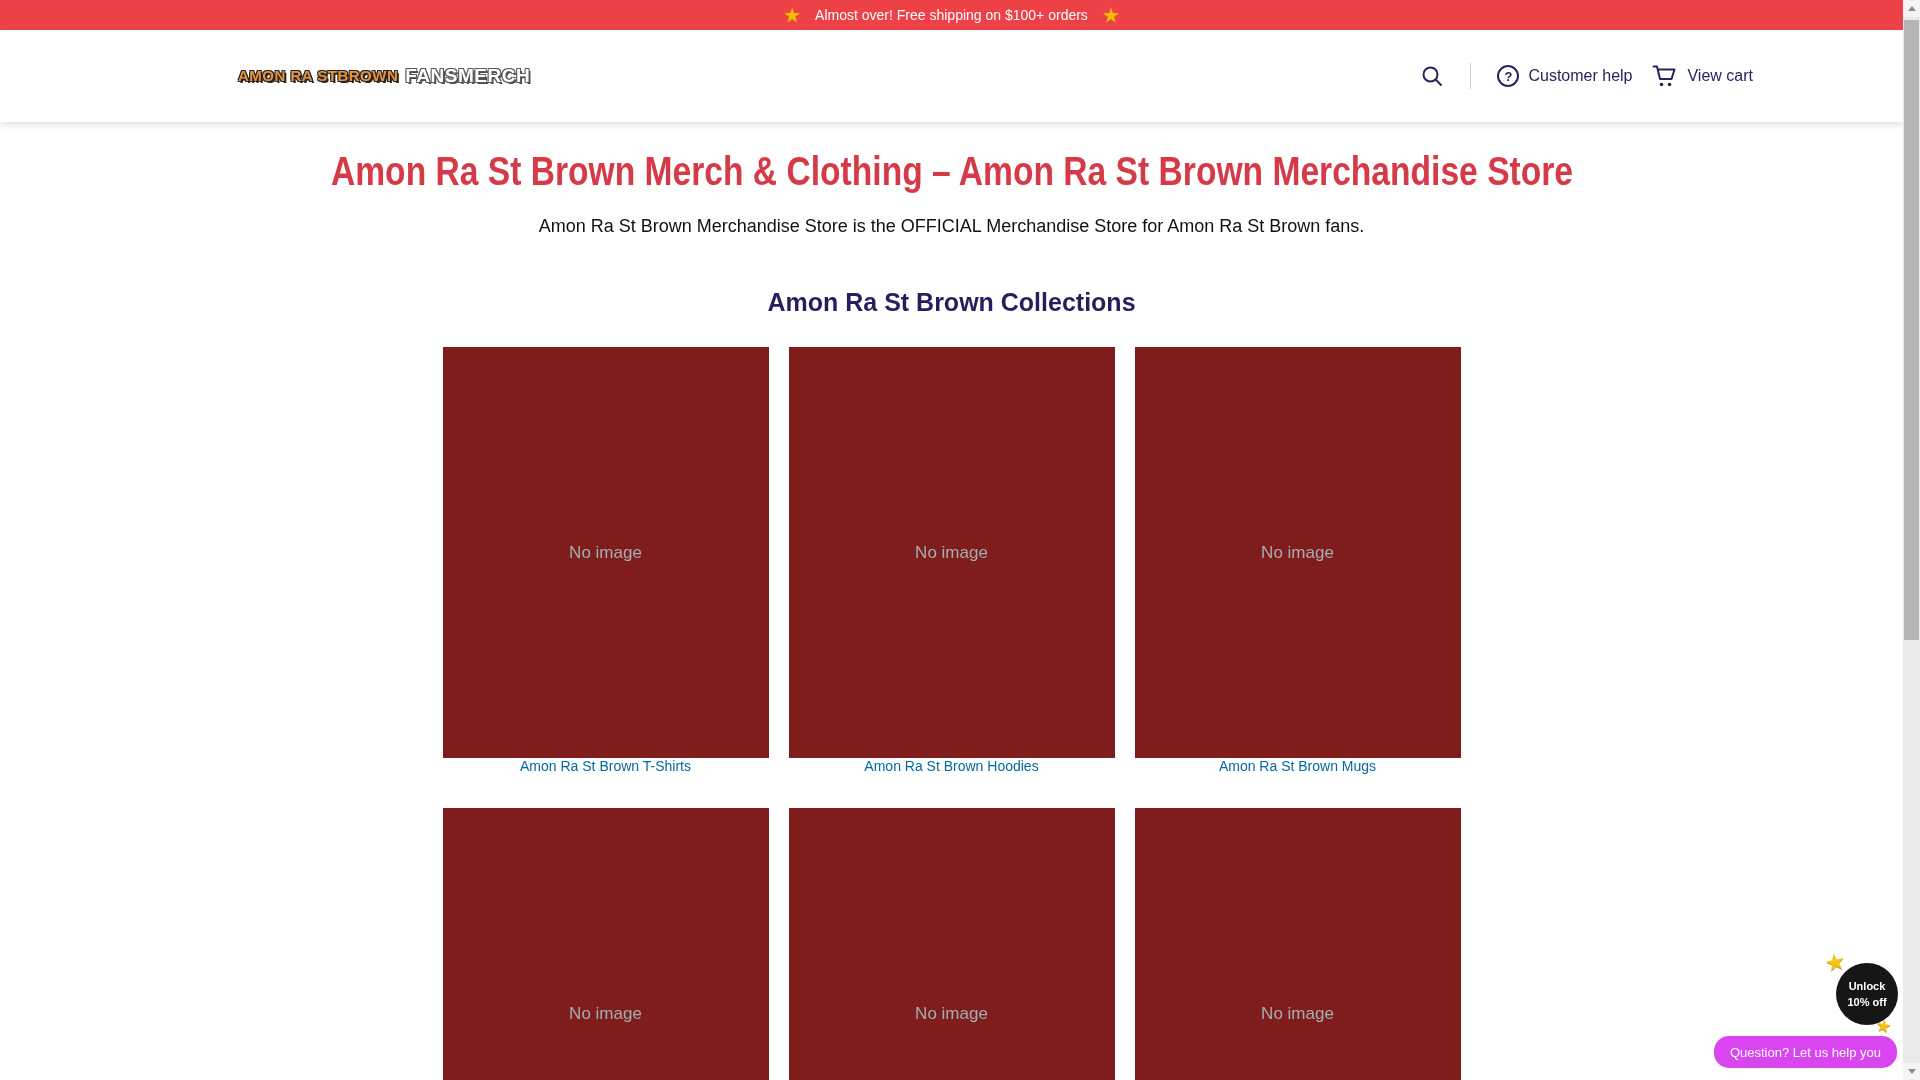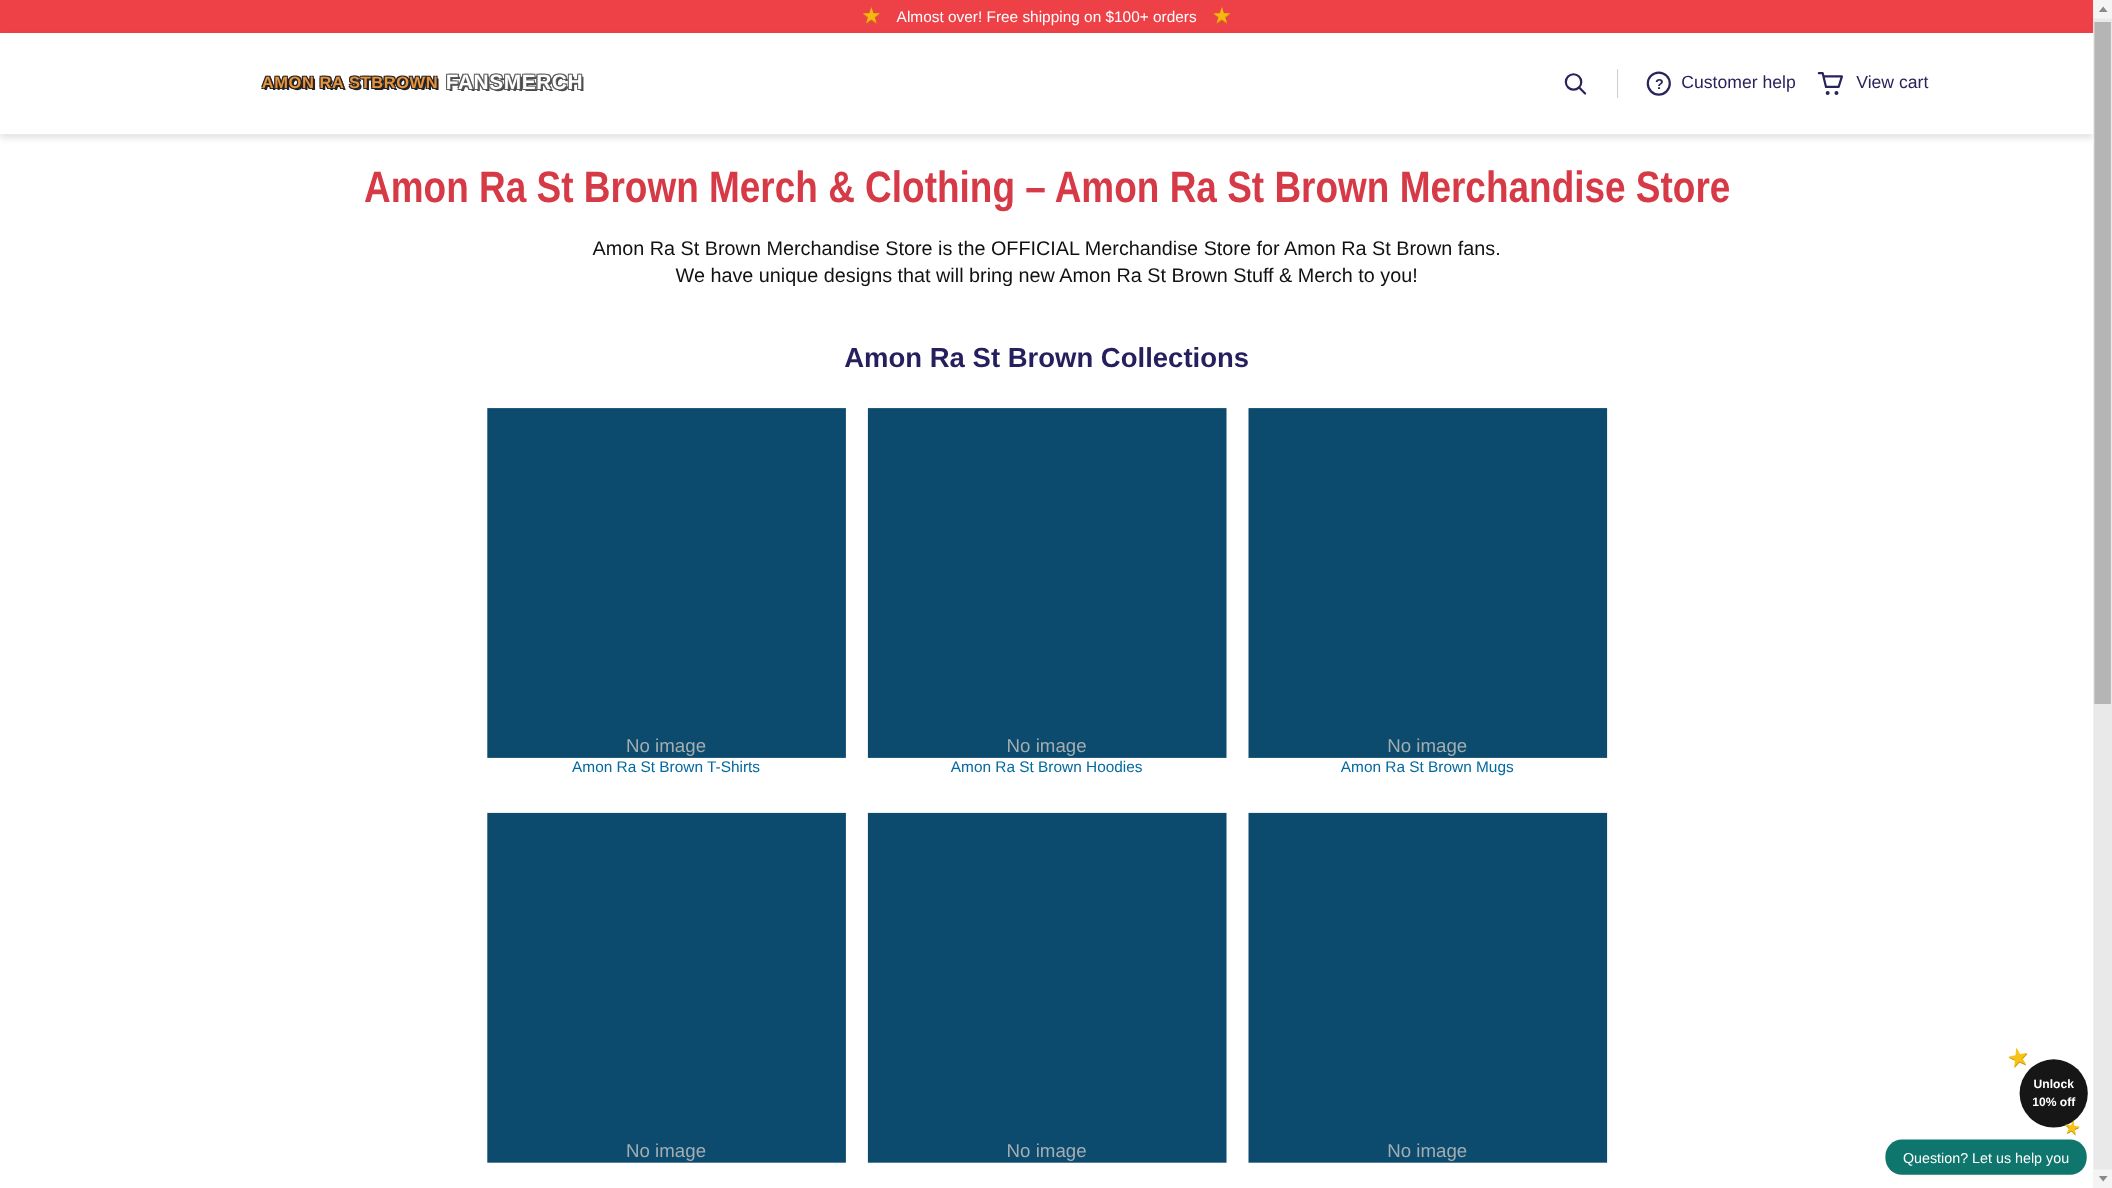--- a/index.html
+++ b/index.html
@@ -44,35 +44,35 @@
   main { text-align:center; }
   h1.page-title { margin:26px auto 0; width:1560px; color:#d63a47; font-size:40px;
                   line-height:46px; font-weight:bold; transform:scaleX(.84);
                   transform-origin:center top; }
   .desc { margin-top:20px; color:#111; font-size:18px; line-height:24px; }
   h2.collections-title { margin-top:50px; color:#261f5e; font-size:25px; font-weight:bold; }
 
   .grid { width:1018px; margin:30px auto 0; display:grid;
           grid-template-columns:repeat(3,326px); column-gap:20px; row-gap:28px; }
   .collection-item { display:block; text-decoration:none; cursor:pointer; }
-  .placeholder { width:326px; height:318px; background:#0c4a6e; display:flex;
-                 align-items:flex-end; justify-content:center; }
+  .placeholder { width:326px; height:411px; background:#7f1d1d; display:flex;
+                 align-items:center; justify-content:center; }
   .placeholder span { color:#a3aeb1; font-size:17px; }
   .caption { height:22px; color:#0369a1; font-size:14px; }
 
   
   .discount-widget { position:absolute; right:22px; bottom:55px; width:62px; height:62px;
                      background:#161616; border-radius:50%; display:flex; flex-direction:column;
                      align-items:center; justify-content:center; color:#fff; font-size:11px;
                      font-weight:bold; line-height:1.5; cursor:pointer; z-index:20; }
   .discount-star1 { position:absolute; left:-10px; top:-16px; font-size:20px; color:#f5c417;
                     text-shadow:0 1px 0 #c98c06; transform:rotate(-12deg); }
   .discount-star2 { position:absolute; right:8px; bottom:-12px; font-size:15px; color:#f5c417;
                     text-shadow:0 1px 0 #c98c06; transform:rotate(10deg); }
-  .chat-bubble { position:absolute; right:23px; bottom:12px; height:30px; background:#0f766e;
+  .chat-bubble { position:absolute; right:23px; bottom:12px; height:30px; background:#d946ef;
                  color:#fff; font-size:13px; border-radius:15px; display:flex;
                  align-items:center; padding:16px 16px; cursor:pointer; z-index:20; }
 
   
   .scrollbar { position:absolute; top:0; right:0; width:17px; height:1080px;
                background:#e9e9e9; z-index:30; }
   .sb-btn { position:absolute; left:0; width:17px; height:17px; background:#f4f4f4;
             display:flex; align-items:center; justify-content:center; cursor:pointer; }
   .sb-up { top:0; } .sb-down { bottom:0; }
   .tri-up { width:0; height:0; border-left:4px solid transparent; border-right:4px solid transparent;
@@ -128,21 +128,20 @@
           <span>View cart</span>
         </a>
       </div>
     </header>
 
     <main>
       <h1 class="page-title">Amon Ra St Brown Merch &amp; Clothing – Amon Ra St Brown Merchandise Store</h1>
 
       <div class="desc">
         <div>Amon Ra St Brown Merchandise Store is the OFFICIAL Merchandise Store for Amon Ra St Brown fans.</div>
-        <div>We have unique designs that will bring new Amon Ra St Brown Stuff &amp; Merch to you!</div>
       </div>
 
       <h2 class="collections-title">Amon Ra St Brown Collections</h2>
 
       <div class="grid">
         <a class="collection-item">
           <div class="placeholder">
             <span>No image</span>
           </div>
           <div class="caption">Amon Ra St Brown T-Shirts</div>

